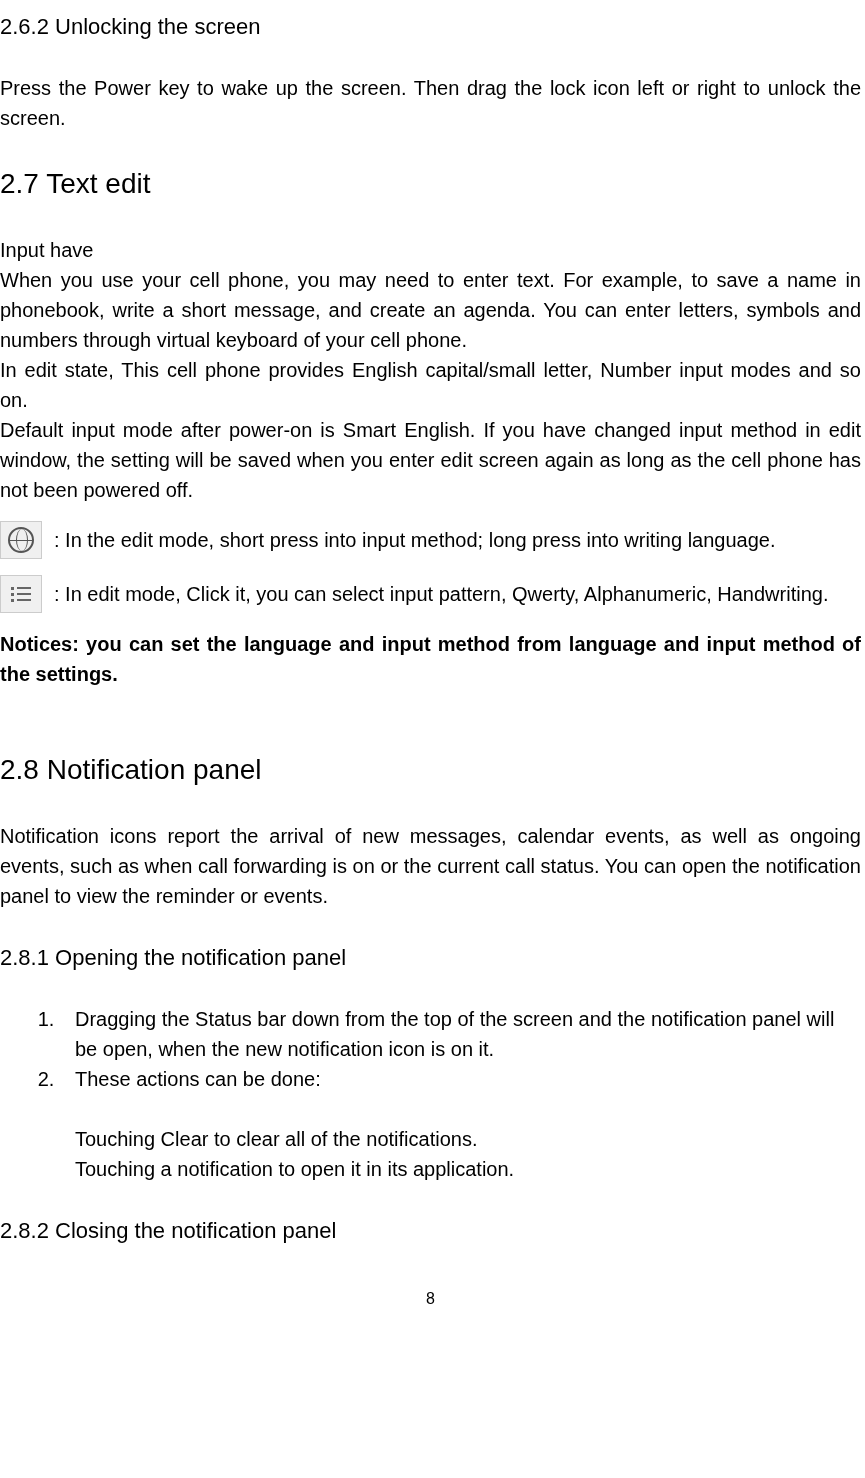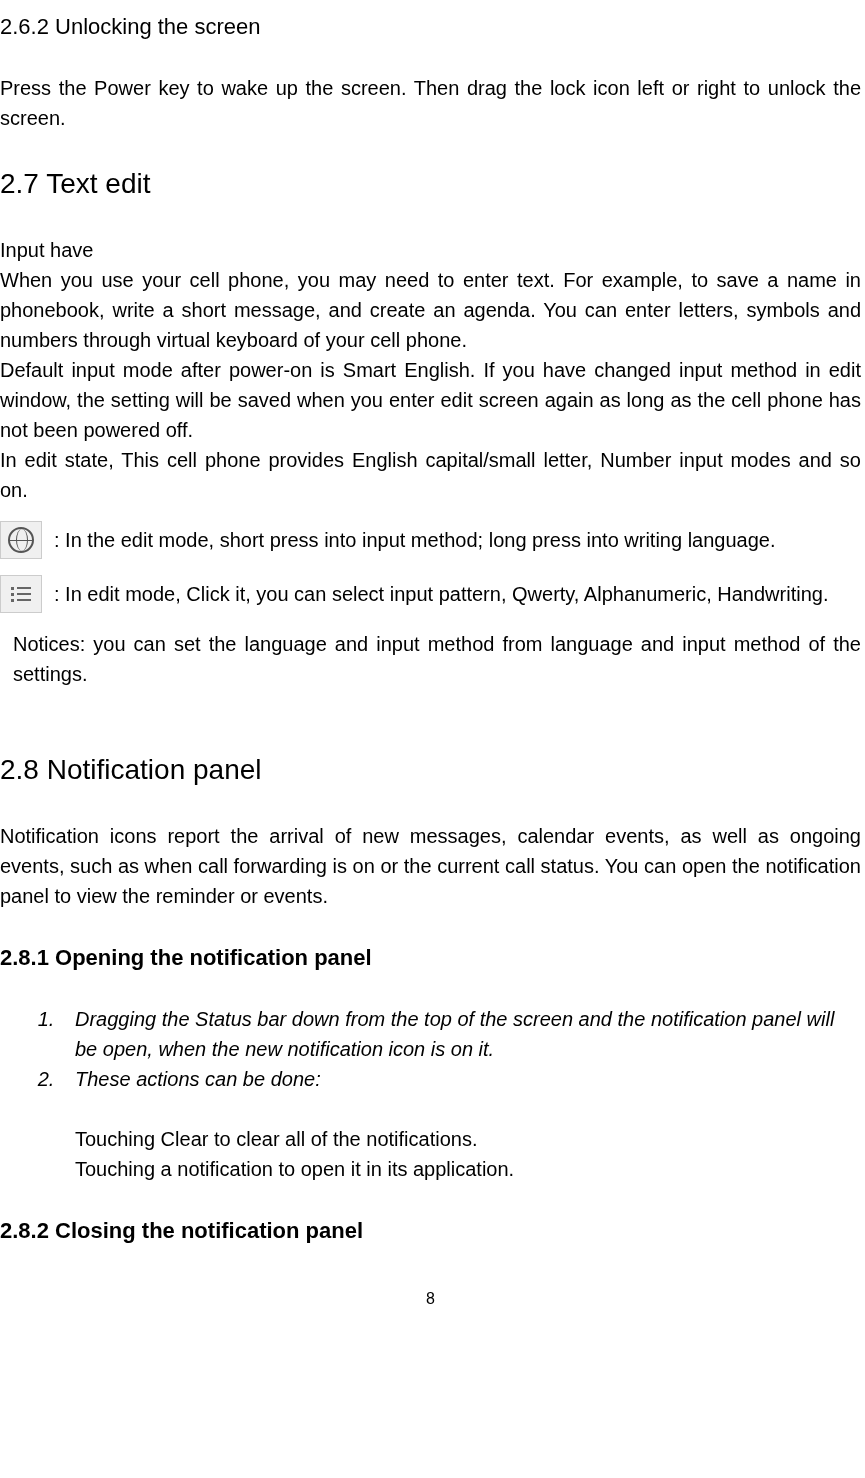--- a/index.html
+++ b/index.html
@@ -30,22 +30,21 @@
       text-align: justify;
     }
     .p-sub {
       margin: 0 0 0 0;
     }
     .p-spaced {
       margin: 0 0 30px 0;
       text-align: justify;
     }
     .bold {
-      font-weight: normal;
-      margin-left: 13px;
+      font-weight: bold;
     }
     .icon-row {
       display: flex;
       align-items: center;
       margin: 16px 0;
     }
     .icon-box {
       width: 40px;
       height: 36px;
       display: inline-flex;
@@ -104,54 +103,53 @@
       height: 2px;
       background: #666;
     }
     .icon-text {
       flex: 1;
       text-align: justify;
     }
     ol {
       margin: 0 0 30px 0;
       padding-left: 60px;
-      font-style: italic;
     }
     ol li {
       padding-left: 15px;
       margin-bottom: 0;
     }
     .li-sub {
       margin-left: 75px;
     }
     .page-number {
       text-align: center;
       font-size: 16px;
       margin-top: 40px;
     }
     .sub-h {
       font-size: 22px;
-      font-weight: bold;
+      font-weight: normal;
       margin: 30px 0 30px 0;
     }
   </style>
 </head>
 <body>
 
 <div class="page">
 
   <div class="h3">2.6.2 Unlocking the screen</div>
   <div class="p-spaced">Press the Power key to wake up the screen. Then drag the lock icon left or right to unlock the screen.</div>
 
   <div class="h2">2.7 Text edit</div>
 
   <div class="p-sub">Input have</div>
   <div class="p">When you use your cell phone, you may need to enter text. For example, to save a name in phonebook, write a short message, and create an agenda. You can enter letters, symbols and numbers through virtual keyboard of your cell phone.</div>
+  <div class="p">In edit state, This cell phone provides English capital/small letter, Number input modes and so on.</div>
   <div class="p">Default input mode after power-on is Smart English. If you have changed input method in edit window, the setting will be saved when you enter edit screen again as long as the cell phone has not been powered off.</div>
-  <div class="p">In edit state, This cell phone provides English capital/small letter, Number input modes and so on.</div>
 
   <div class="icon-row">
     <span class="icon-box">
       <span class="icon-globe"></span>
     </span>
     <span class="icon-text">: In the edit mode, short press into input method; long press into writing language.</span>
   </div>
 
   <div class="icon-row">
     <span class="icon-box">

